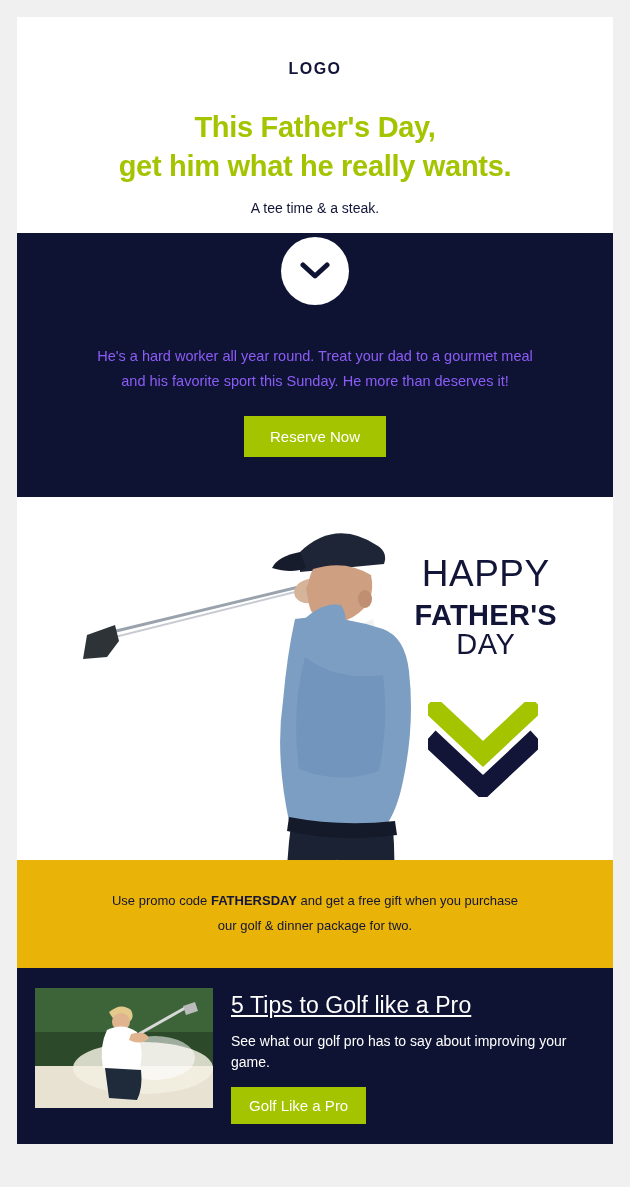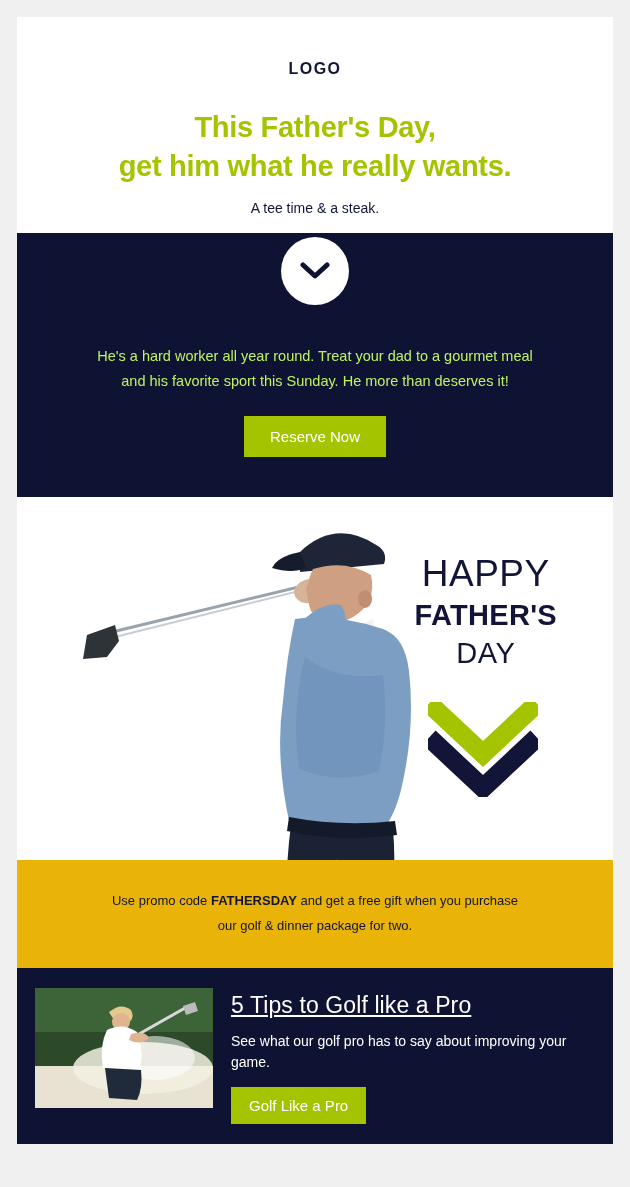--- a/index.html
+++ b/index.html
@@ -67,21 +67,21 @@
     border-radius: 50%;
     background: #ffffff;
     display: flex;
     align-items: center;
     justify-content: center;
     z-index: 3;
   }
   .band-copy {
     position: relative;
     text-align: center;
-    color: #bef264;
+    color: #8b5cf6;
     font-size: 14.5px;
     line-height: 25px;
     padding: 16px 38px 0 38px;
   }
   .cta-wrap { text-align: center; padding-top: 22px; }
   .btn {
     display: inline-block;
     background: #a4c400;
     color: #ffffff;
     font-size: 15px;
@@ -102,21 +102,21 @@
   .hero-text {
     position: absolute;
     right: 56px;
     top: 58px;
     text-align: center;
     color: #121537;
     line-height: 1.0;
   }
   .hero-text .t1 { font-size: 37px; letter-spacing: 0.5px; }
   .hero-text .t2 { font-size: 29px; font-weight: 700; letter-spacing: 0.3px; margin-top: 9px; }
-  .hero-text .t3 { font-size: 29px; letter-spacing: 0.5px; margin-top: 9px; }
+  .hero-text .t3 { font-size: 29px; letter-spacing: 0.5px; }
   .hero-chevs { position: absolute; right: 75px; top: 205px; }
 
   
   .promo {
     background: #eab308;
     text-align: center;
     color: #121537;
     font-size: 13px;
     line-height: 25px;
     padding: 28px 30px 30px 30px;

